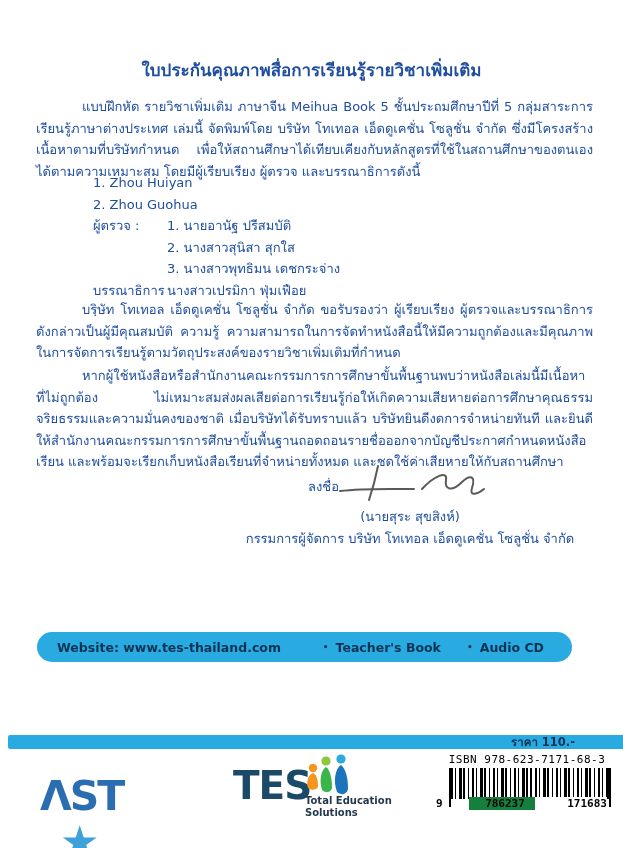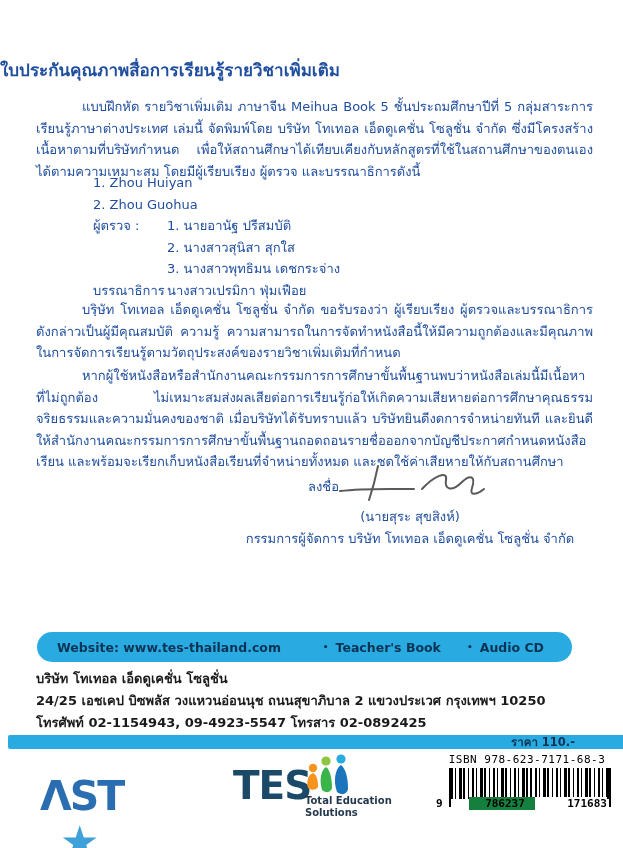--- a/index.html
+++ b/index.html
@@ -4,21 +4,21 @@
 <style>
   html,body{margin:0;padding:0;background:#e8e8e8;}
   .page{
     position:relative; width:623px; height:848px; margin:0 auto;
     background:#ffffff; overflow:hidden;
     font-family:"DejaVu Sans", "Liberation Sans", sans-serif;
     color:#1f4e9e;
   }
   .doc-title{
     position:absolute; top:56px; left:0; width:100%;
-    font-size:17px; font-weight:bold; color:#1f4e9e;
+    text-align:center; font-size:17px; font-weight:bold; color:#1f4e9e;
   }
   .body-text{ font-size:13px; line-height:21.5px; text-align:justify; color:#1f4e9e; }
   .para{ position:absolute; left:36px; width:557px; }
   .para .indent{ text-indent:46px; display:block; }
   .p1{ top:96px; }
   .p2{ top:299px; }
   .p3{ top:365px; }
   .credits{ position:absolute; left:93px; top:172px; width:480px; }
   .credit-row{ display:flex; font-size:13px; line-height:21.5px; }
   .credit-label{ width:74px; flex:0 0 74px; }
@@ -146,25 +146,20 @@
         <span class="dot">•</span>
         <span>Teacher's Book</span>
       </span>
       <span class="item">
         <span class="dot">•</span>
         <span>Audio CD</span>
       </span>
     </span>
   </div>
 
-  <div class="publisher">
-    <div>บริษัท โทเทอล เอ็ดดูเคชั่น โซลูชั่น</div>
-    <div>24/25 เอชเคป บิซพลัส วงแหวนอ่อนนุช ถนนสุขาภิบาล 2 แขวงประเวศ กรุงเทพฯ 10250</div>
-    <div>โทรศัพท์ 02-1154943, 09-4923-5547 โทรสาร 02-0892425</div>
-  </div>
 
   <div class="price-bar"></div>
   <div class="price-text">ราคา 110.-</div>
 
   <div class="barcode-box">
     <div class="isbn-text">ISBN 978-623-7171-68-3</div>
     <div class="bars"></div>
     <div class="guard g1"></div>
     <div class="guard g2"></div>
     <div class="guard g3"></div>

